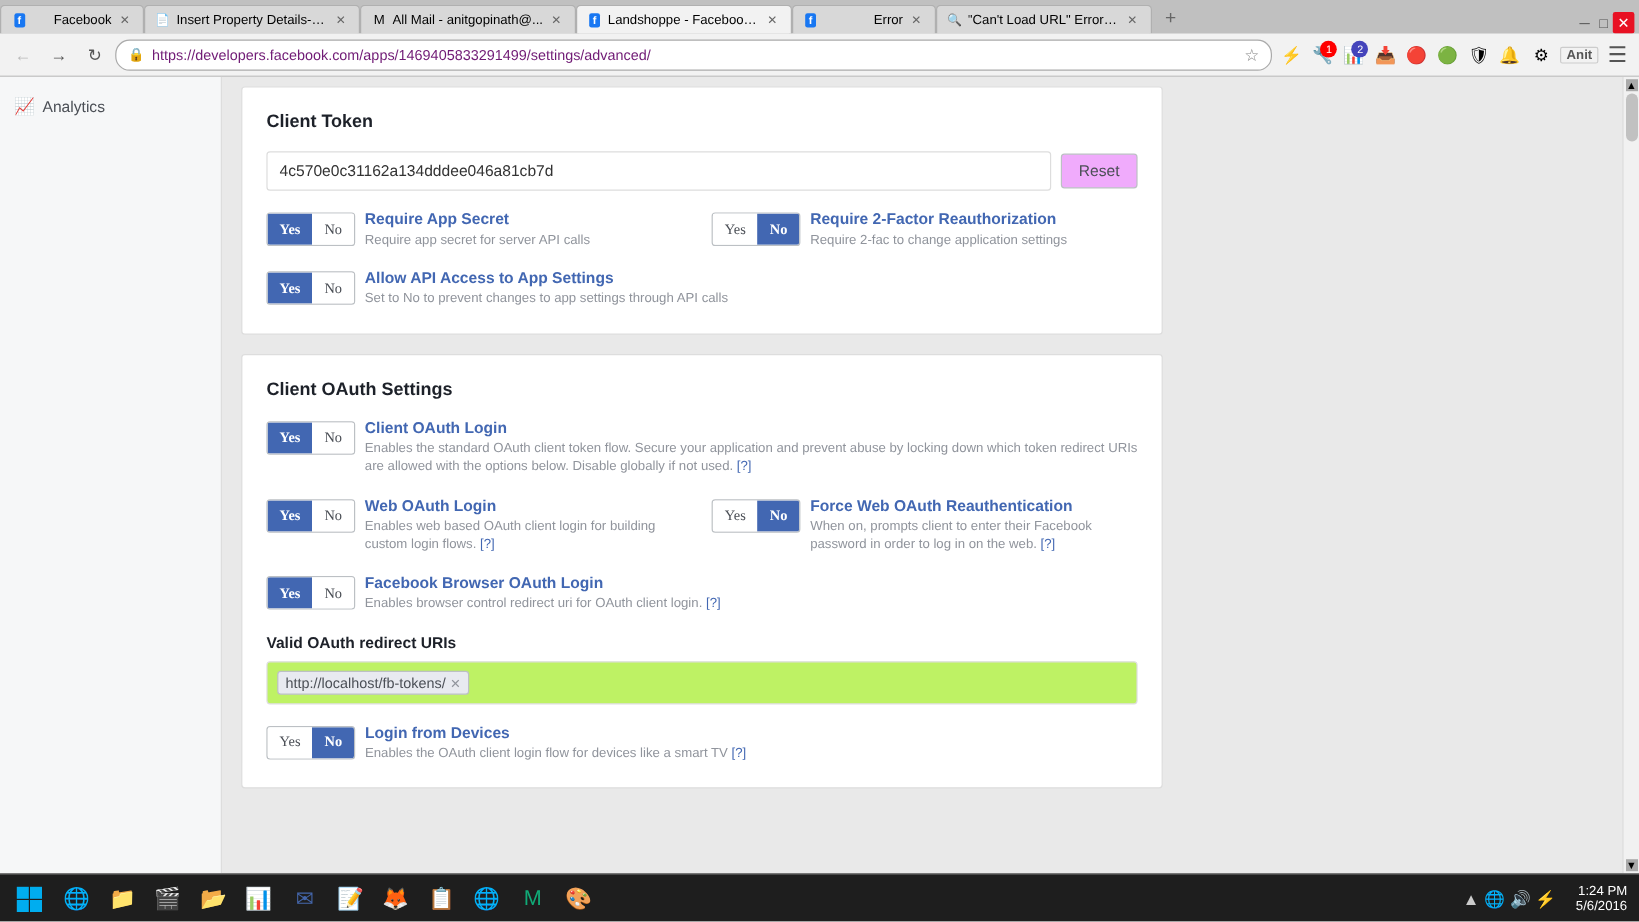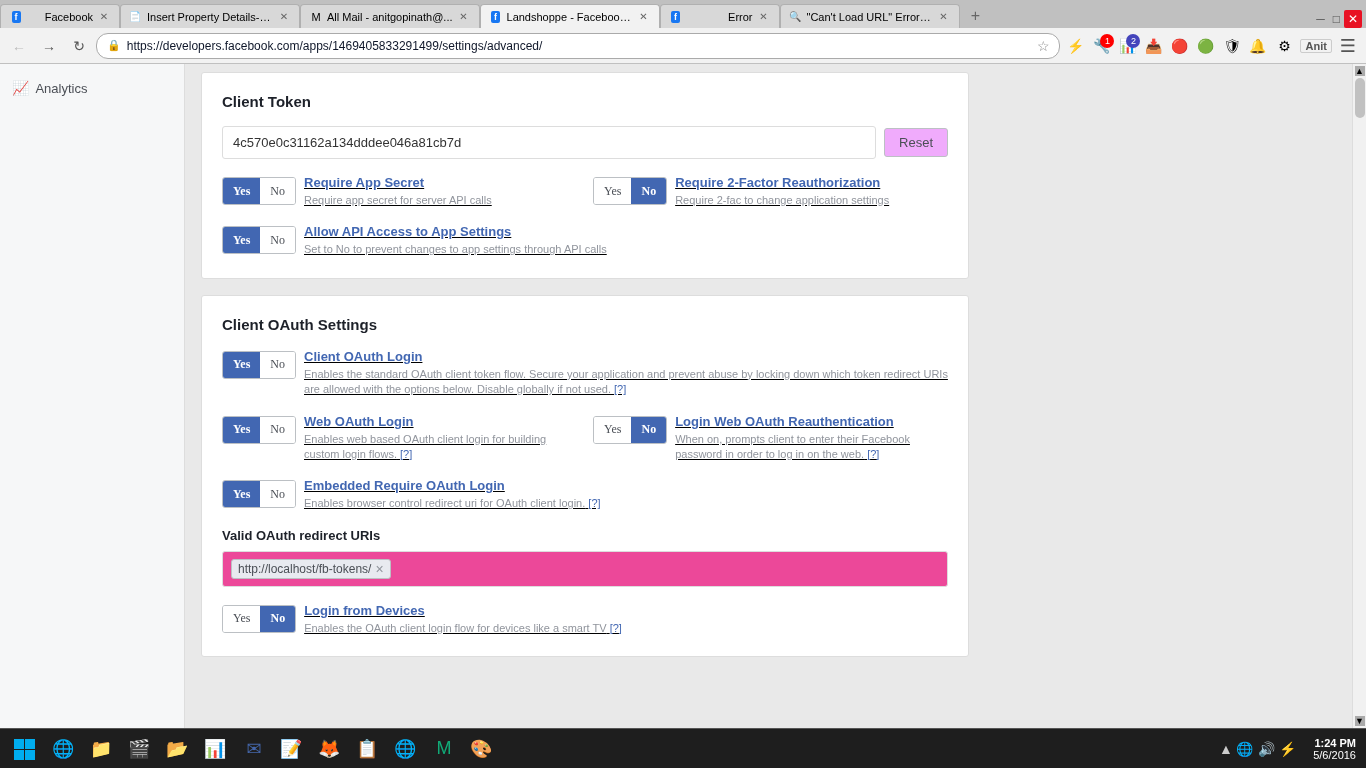--- a/index.html
+++ b/index.html
@@ -16,21 +16,21 @@
     .tab-label { overflow: hidden; text-overflow: ellipsis; flex: 1; text-align: right; }
     .tab-close { width: 14px; height: 14px; flex-shrink: 0; display: flex; align-items: center; justify-content: center; border-radius: 2px; font-size: 10px; color: #666; }
     .tab-bar-extra { display: flex; align-items: center; margin-left: 4px; height: 24px; }
     .new-tab-btn { width: 24px; height: 24px; display: flex; align-items: center; justify-content: center; font-size: 16px; color: #666; cursor: pointer; }
 
     
     .address-bar { display: flex; align-items: center; height: 36px; background: #f2f2f2; padding: 4px 6px; gap: 4px; border-bottom: 1px solid #c0c0c0; }
     .nav-btn { width: 26px; height: 26px; display: flex; align-items: center; justify-content: center; border-radius: 50%; cursor: pointer; font-size: 14px; color: #555; background: none; border: none; }
     .nav-btn.disabled { color: #bbb; cursor: default; }
     .url-bar { flex: 1; height: 26px; border: 1px solid #aaa; border-radius: 12px; padding: 0 10px; font-size: 12px; background: white; display: flex; align-items: center; gap: 6px; }
-    .url-text { flex: 1; font-size: 12px; color: #0f172a; overflow: hidden; white-space: nowrap; }
+    .url-text { flex: 1; font-size: 12px; color: #701a75; overflow: hidden; white-space: nowrap; }
     .url-secure { color: #1a7f1a; font-size: 11px; }
     .url-star { color: #888; font-size: 14px; cursor: pointer; }
     .address-toolbar { display: flex; align-items: center; gap: 2px; }
     .toolbar-btn { width: 24px; height: 24px; display: flex; align-items: center; justify-content: center; font-size: 13px; cursor: pointer; border-radius: 3px; position: relative; }
 
     
     .main-area { display: flex; flex: 1; overflow: hidden; }
 
     
     .sidebar { width: 185px; background: #f6f7f8; border-right: 1px solid #ddd; padding: 8px 0; overflow-y: auto; flex-shrink: 0; }
@@ -51,46 +51,46 @@
     .token-input { flex: 1; border: 1px solid #ddd; border-radius: 3px; padding: 8px 10px; font-size: 13px; color: #333; background: #fff; }
     .reset-btn { padding: 6px 14px; background: #f0abfc; border: 1px solid #bcc0c4; border-radius: 3px; font-size: 13px; cursor: pointer; color: #4b4f56; }
 
     
     .toggle-grid { display: grid; grid-template-columns: 1fr 1fr; gap: 16px; }
     .toggle-item { display: flex; align-items: flex-start; gap: 8px; }
     .toggle-switch { display: flex; align-items: center; border: 1px solid #bcc0c4; border-radius: 3px; overflow: hidden; height: 28px; flex-shrink: 0; margin-top: 2px; }
     .toggle-option { padding: 0 10px; font-size: 12px; cursor: pointer; color: #4b4f56; background: #fff; height: 100%; display: flex; align-items: center; font-family: Liberation Serif, serif; }
     .toggle-option.active { background: #4267b2; color: white; font-weight: bold; }
     .toggle-option.active-no { background: #4267b2; color: white; font-weight: bold; }
-    .toggle-info { flex: 1; text-decoration: underline; }
+    .toggle-info { flex: 1; }
     .toggle-title { font-size: 13px; color: #4267b2; font-weight: bold; margin-bottom: 3px; }
     .toggle-desc { font-size: 11px; color: #90949c; line-height: 1.4; }
     .toggle-full { display: flex; align-items: flex-start; gap: 8px; }
 
     
     .uri-label { font-size: 13px; color: #1d2129; font-weight: bold; margin-bottom: 8px; }
-    .uri-input-area { border: 1px solid #ddd; border-radius: 3px; padding: 6px 8px; background: #ec4899; min-height: 36px; display: flex; align-items: center; gap: 6px; flex-wrap: wrap; }
+    .uri-input-area { border: 1px solid #ddd; border-radius: 3px; padding: 6px 8px; background: #bef264; min-height: 36px; display: flex; align-items: center; gap: 6px; flex-wrap: wrap; }
     .uri-tag { display: flex; align-items: center; background: #e8eaf0; border: 1px solid #bcc0c4; border-radius: 3px; padding: 2px 6px; font-size: 12px; color: #4b4f56; gap: 4px; }
     .uri-tag-close { cursor: pointer; color: #90949c; font-size: 14px; line-height: 1; }
 
     
     .content::-webkit-scrollbar { width: 12px; }
     .content::-webkit-scrollbar-track { background: #f1f1f1; }
     .content::-webkit-scrollbar-thumb { background: #c1c1c1; border-radius: 6px; }
 
     
     .taskbar { height: 40px; background: #1e1e1e; display: flex; align-items: center; border-top: 1px solid #555; padding: 0 4px; gap: 2px; flex-shrink: 0; }
     .start-btn { width: 40px; height: 36px; display: flex; align-items: center; justify-content: center; cursor: pointer; }
     .taskbar-icons { display: flex; align-items: center; gap: 2px; flex: 1; }
     .taskbar-icon { width: 36px; height: 36px; display: flex; align-items: center; justify-content: center; cursor: pointer; border-radius: 3px; font-size: 18px; }
     .taskbar-right { display: flex; align-items: center; gap: 4px; margin-left: auto; }
     .system-icons { display: flex; align-items: center; gap: 4px; padding: 0 6px; }
     .sys-icon { font-size: 14px; color: #ccc; cursor: pointer; }
     .clock { color: white; font-size: 11px; text-align: right; padding: 0 6px; }
-    .clock-time { font-weight: bold; }
+    .clock-time { font-weight: normal; }
 
     
     .fb-favicon { color: white; background: #1877f2; border-radius: 2px; padding: 1px 3px; font-size: 9px; font-weight: bold; }
 
     .content-top { padding-top: 8px; }
 
     
     .badge { background: red; color: white; border-radius: 50%; width: 14px; height: 14px; font-size: 9px; display: flex; align-items: center; justify-content: center; position: absolute; top: 0; right: 0; }
 
     .extensions-row { display: flex; align-items: center; gap: 2px; }
@@ -266,36 +266,36 @@
                   <span style="color:#4267b2; cursor:pointer;"> [?]</span>
                 </div>
               </div>
             </div>
             <div class="toggle-item">
               <div class="toggle-switch">
                 <span class="toggle-option">Yes</span>
                 <span class="toggle-option active active-no">No</span>
               </div>
               <div class="toggle-info">
-                <div class="toggle-title">Login Web OAuth Reauthentication</div>
+                <div class="toggle-title">Force Web OAuth Reauthentication</div>
                 <div class="toggle-desc">
                   <span>When on, prompts client to enter their Facebook password in order to log in on the web.</span>
                   <span style="color:#4267b2; cursor:pointer;"> [?]</span>
                 </div>
               </div>
             </div>
           </div>
 
           <div class="toggle-full" style="margin-bottom:16px;">
             <div class="toggle-switch">
               <span class="toggle-option active">Yes</span>
               <span class="toggle-option">No</span>
             </div>
             <div class="toggle-info">
-              <div class="toggle-title">Embedded Require OAuth Login</div>
+              <div class="toggle-title">Facebook Browser OAuth Login</div>
               <div class="toggle-desc">
                 <span>Enables browser control redirect uri for OAuth client login.</span>
                 <span style="color:#4267b2; cursor:pointer;"> [?]</span>
               </div>
             </div>
           </div>
 
           <div style="margin-bottom:16px;">
             <div class="uri-label">Valid OAuth redirect URIs</div>
             <div class="uri-input-area">

